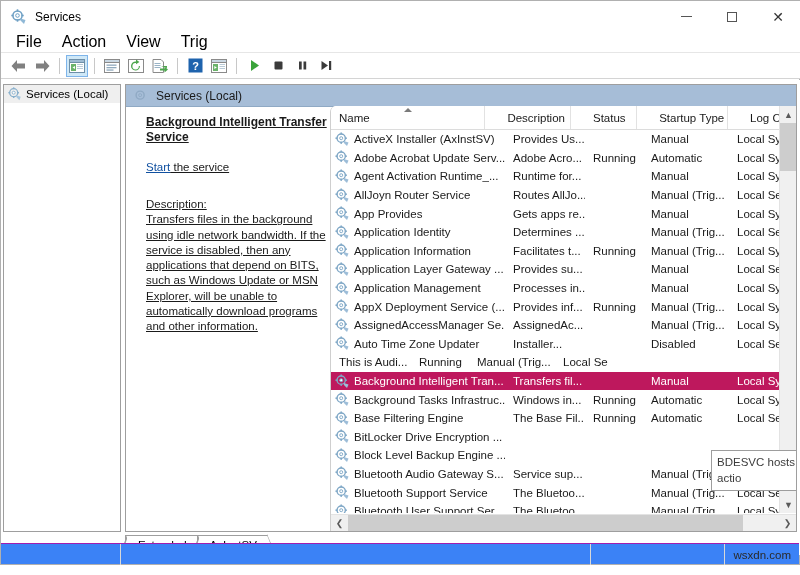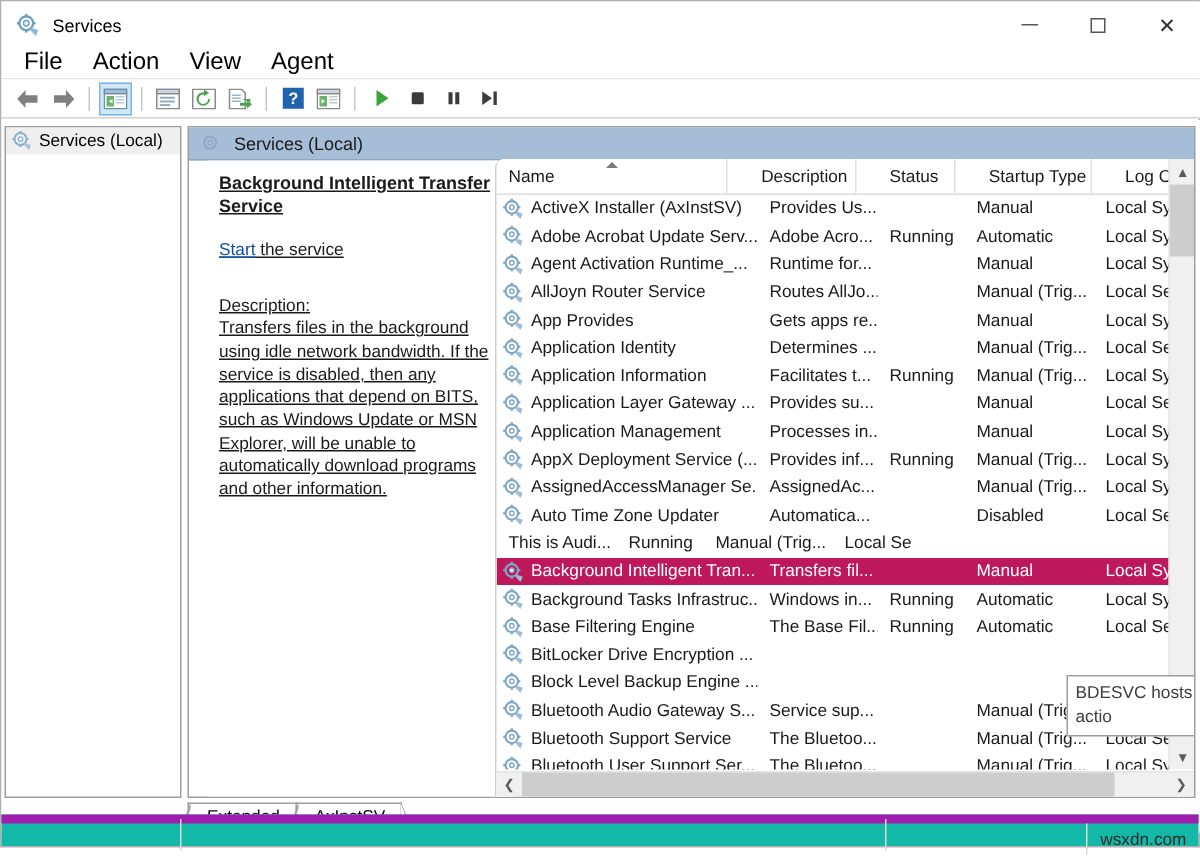--- a/index.html
+++ b/index.html
@@ -218,21 +218,21 @@
   .tab-end::after {
     content:""; position:absolute; left:0px; top:0px;
     width:0; height:0;
     border-bottom: 18px solid #ffffff;
     border-right: 7px solid transparent;
   }
 
   
   .statusbar {
     position: absolute; left: 0; bottom: 0; width: 798px; height: 21px;
-    background: #14b8a6; border-top: 6px solid #a21caf;
+    background: #3b82f6; border-top: 1px solid #a21caf;
     display: flex; align-items: center;
   }
   .sb-seg { height: 21px; border-right: 1px solid #d8d8d8; }
   .sb-watermark {
     position: absolute; right: 0; top: 0; height: 21px;
     display: flex; align-items: center; padding: 0 8px;
     font-size: 11.5px; color: #2a2a2a;
     border-left: 1px solid #d8d8d8;
   }
 
@@ -268,21 +268,21 @@
       <div class="winbtn">
           <span class="cls">✕</span>
         </div>
     </div>
   </div>
 
   <div class="menubar">
     <div class="menu-item">File</div>
     <div class="menu-item">Action</div>
     <div class="menu-item">View</div>
-    <div class="menu-item">Agent</div>
+    <div class="menu-item">Trig</div>
   </div>
 
   <div class="toolbar">
     <div class="tb">
       <svg width="17" height="14" viewBox="0 0 17 14">
           <path d="M7 1 L1.5 7 L7 13 L7 9.5 L15 9.5 L15 4.5 L7 4.5 Z" fill="#808080"></path>
         </svg>
     </div>
     <div class="tb">
       <svg width="17" height="14" viewBox="0 0 17 14">
@@ -685,21 +685,21 @@
                         <rect x="5.8" y="0.5" width="1.6" height="2"></rect>
                         <rect x="5.8" y="10.7" width="1.6" height="2"></rect>
                         <rect x="0.5" y="5.8" width="2" height="1.6"></rect>
                         <rect x="10.7" y="5.8" width="2" height="1.6"></rect>
                       </g>
                       <path d="M9.6 9.6 l4.8 1.6 -1.6 3.8 -3.3 -3.4 z" fill="#9dbdd8"></path>
                     </svg>
                   </span>
                   <span>Auto Time Zone Updater</span>
                 </div>
-                <div class="cell c-desc">Automatica...</div>
+                <div class="cell c-desc">Installer...</div>
                 <div class="cell c-status"></div>
                 <div class="cell c-start">Disabled</div>
                 <div class="cell c-logon">Local Se</div>
               </div>
               <div class="row">
                 <div class="cell c-desc">This is Audi...</div>
                 <div class="cell c-status">Running</div>
                 <div class="cell c-start">Manual (Trig...</div>
                 <div class="cell c-logon">Local Se</div>
               </div>

